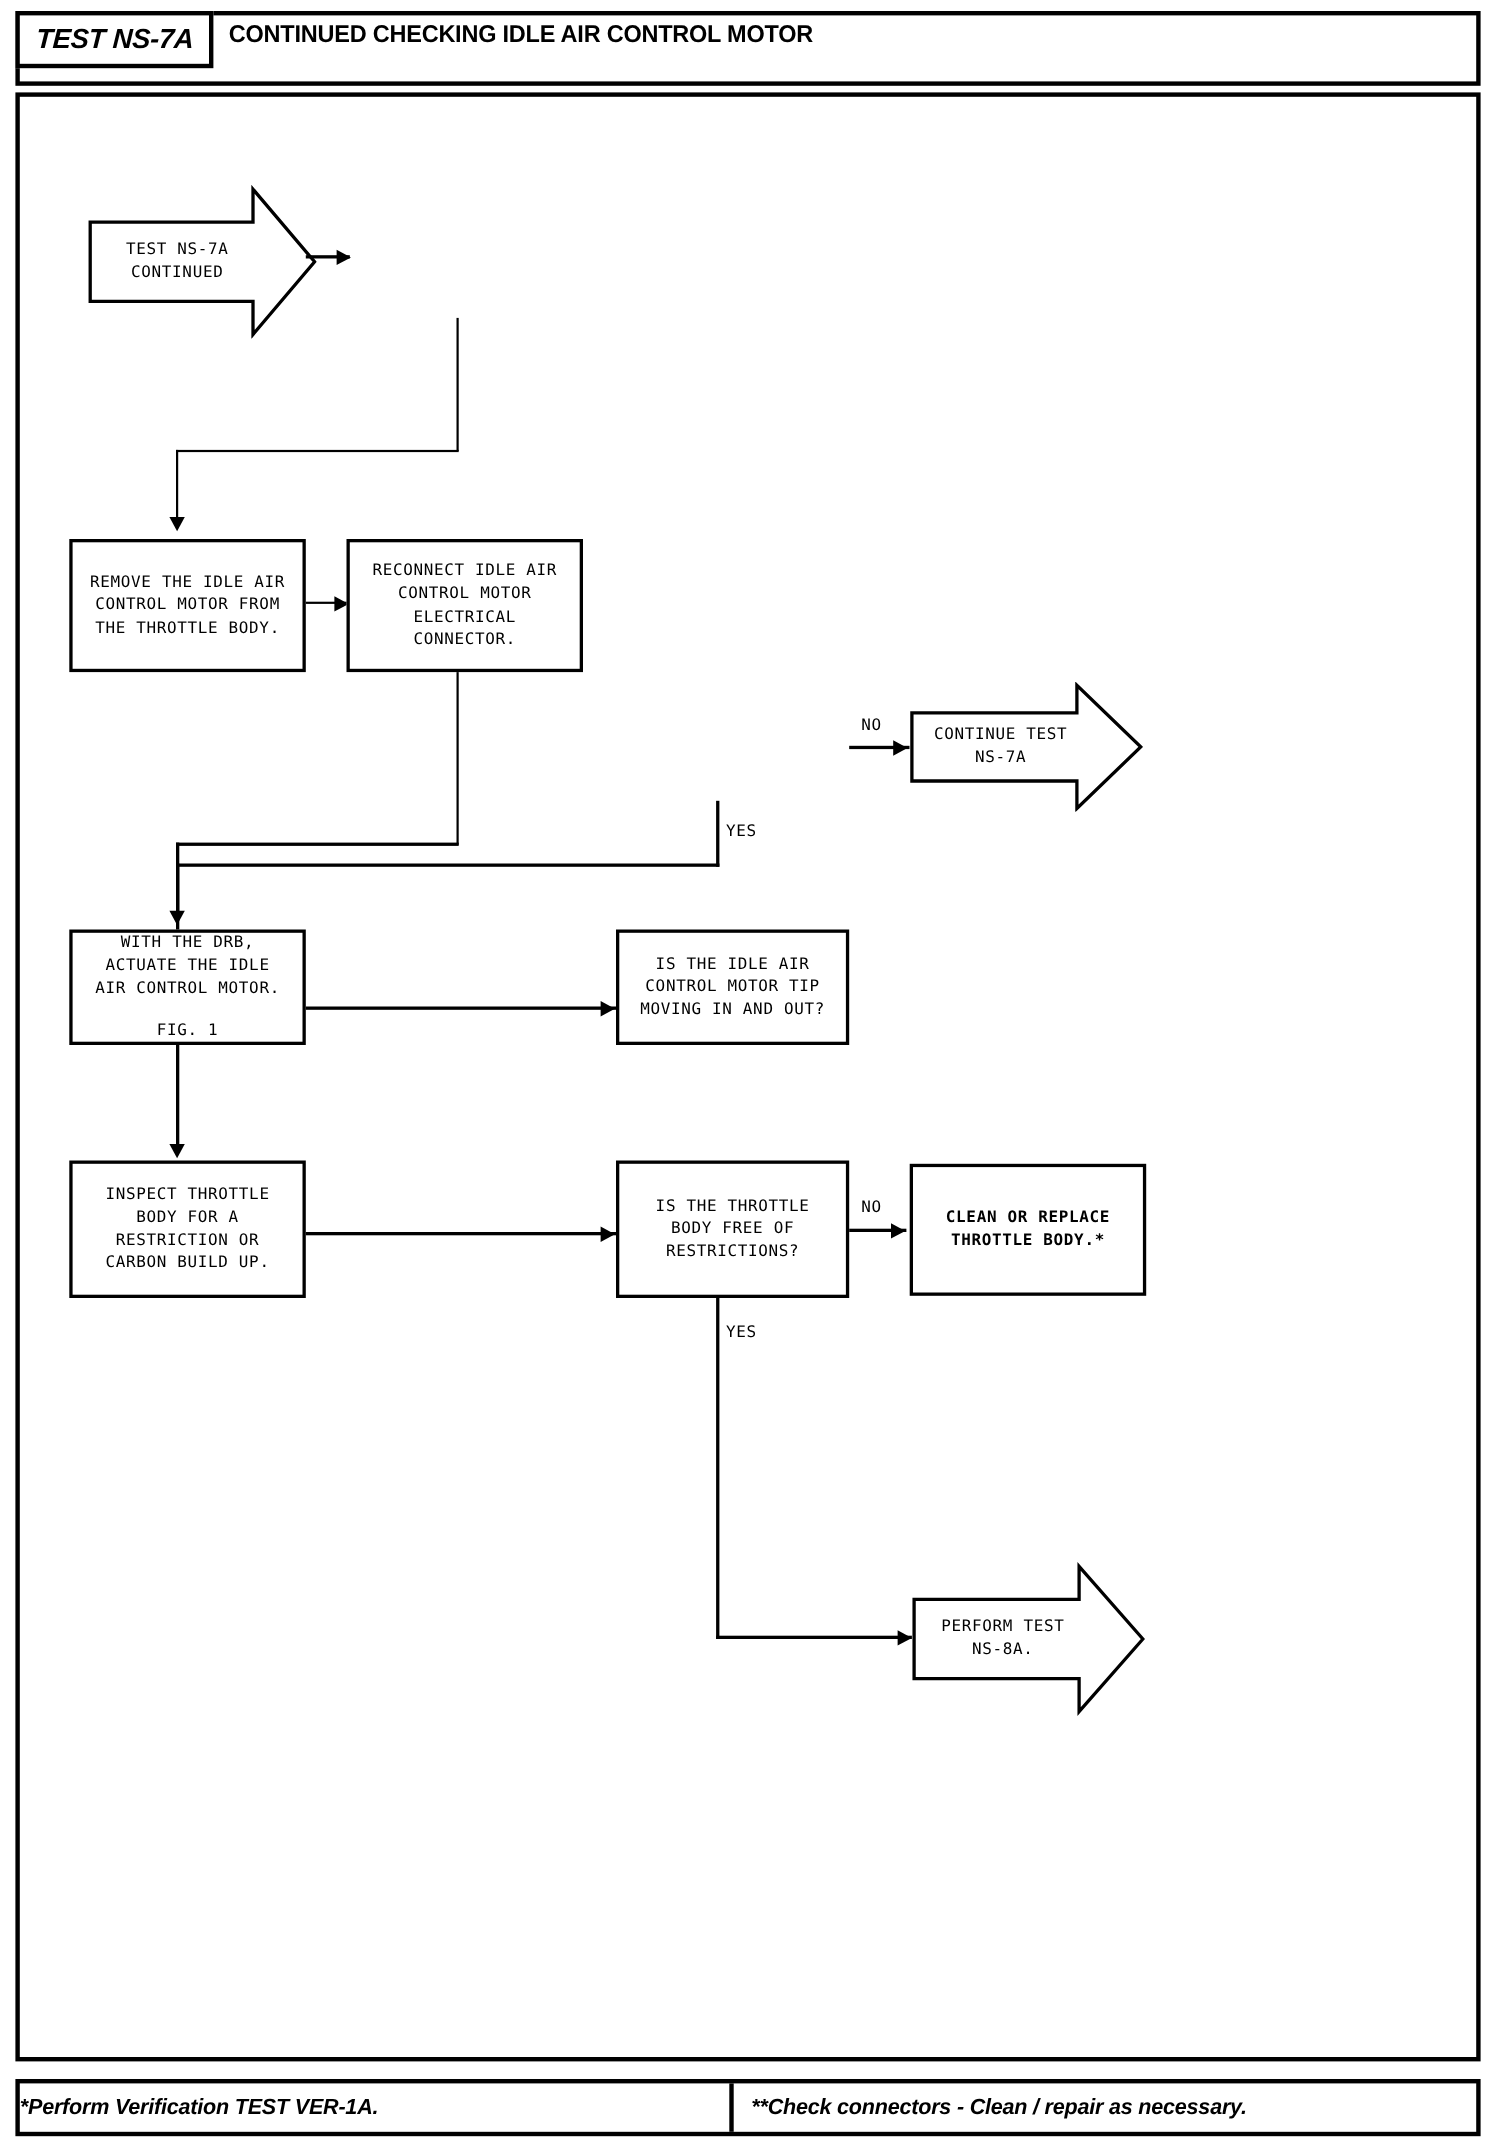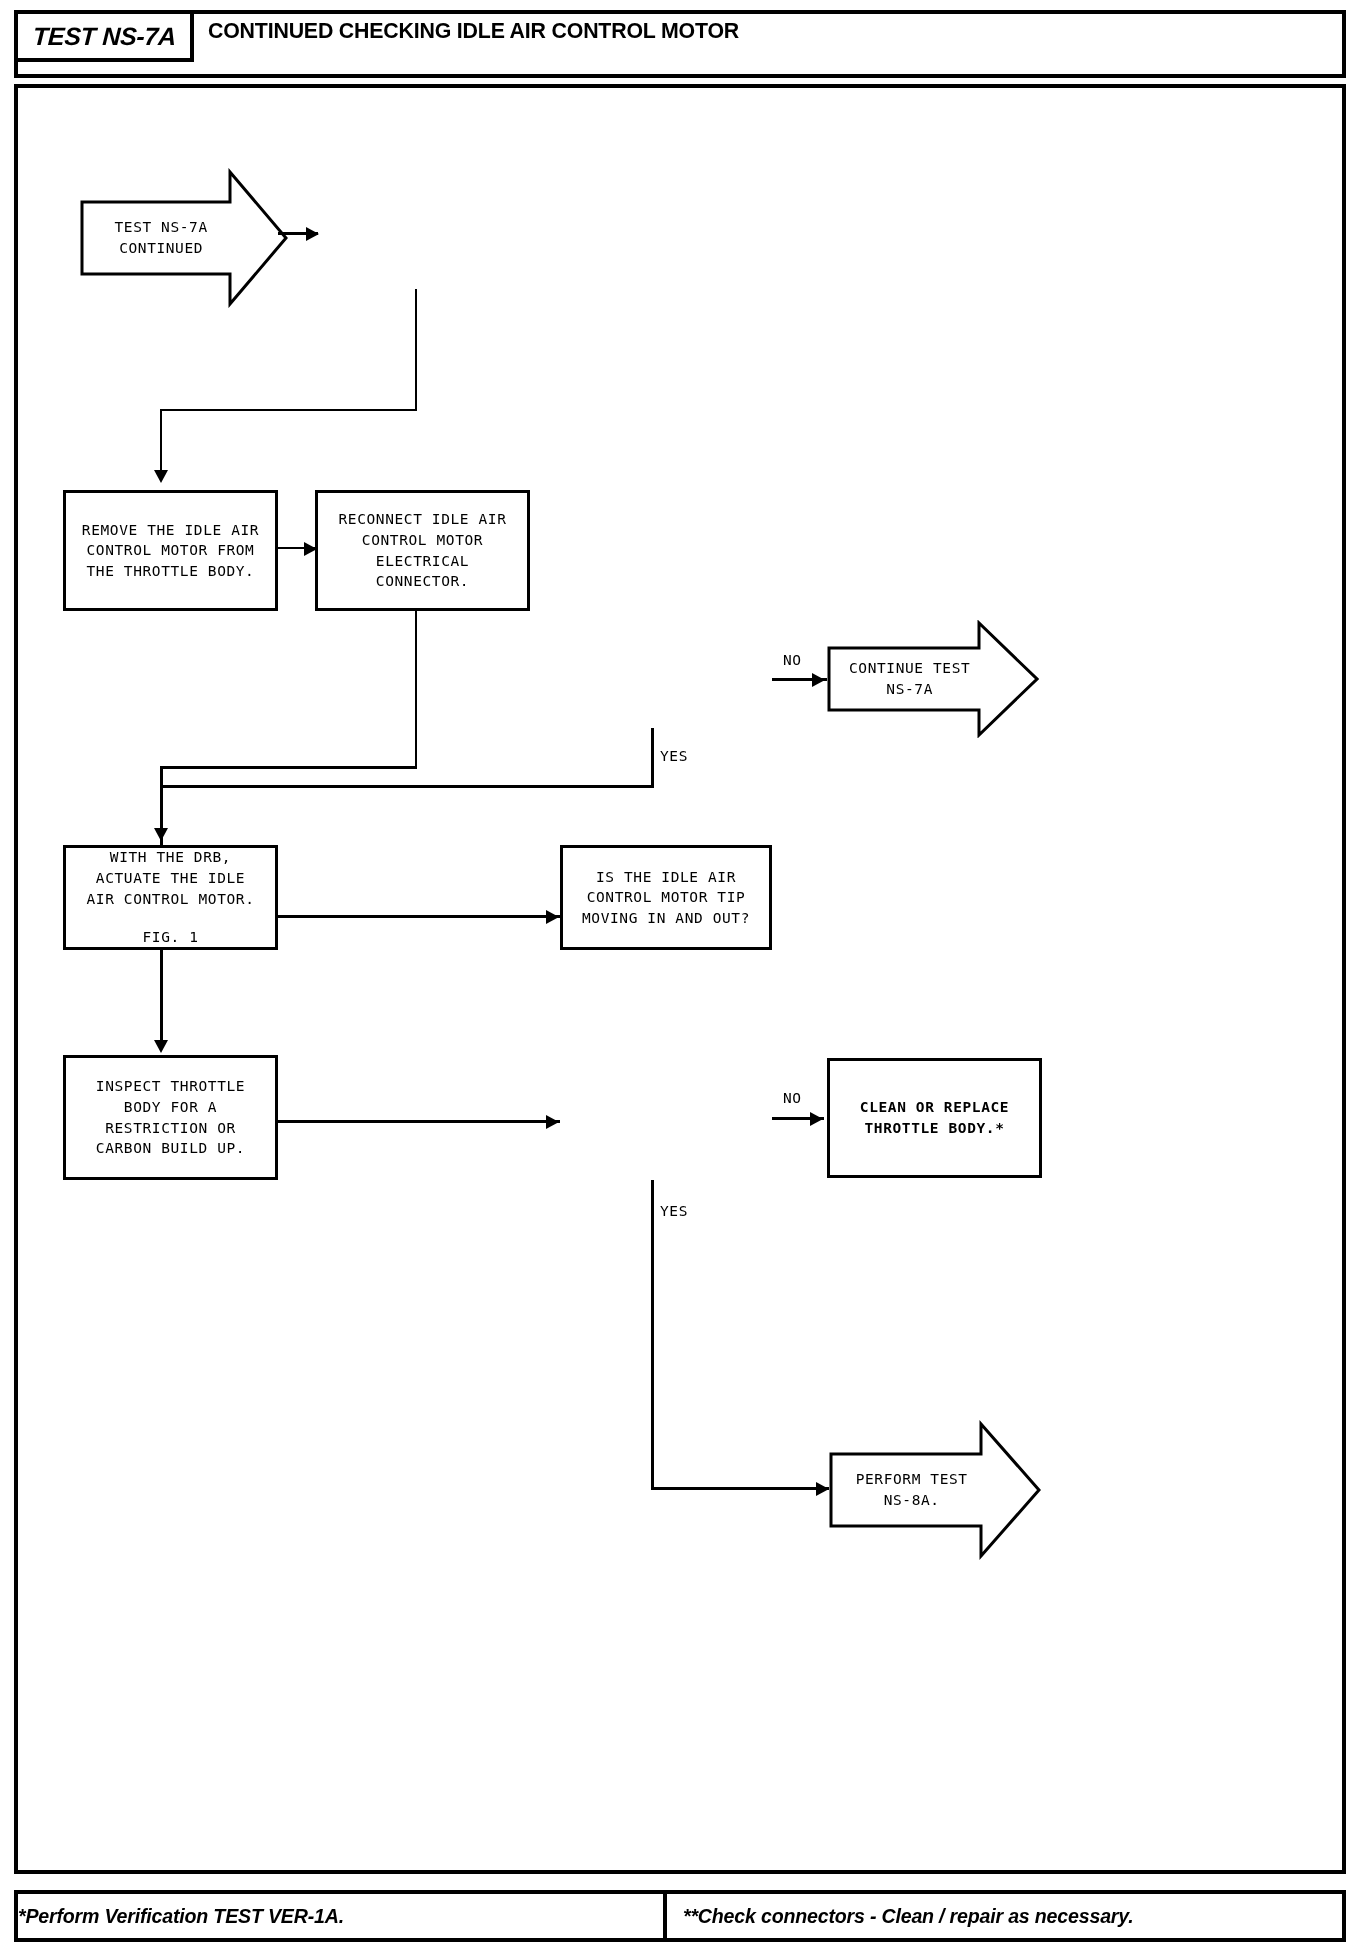--- a/index.html
+++ b/index.html
@@ -281,20 +281,25 @@
   <div class="node" style="left:63px; top:1055px; width:215px; height:125px;">
     <span class="node-text">INSPECT THROTTLE
 BODY FOR A
 RESTRICTION OR
 CARBON BUILD UP.</span>
   </div>
 
   <div class="ln-h" style="left:278px; top:1120px; width:282px; height:3px;"></div>
   <div class="arrowhead right" style="left:546px; top:1115px;"></div>
 
+  <div class="node" style="left:560px; top:1055px; width:212px; height:125px;">
+    <span class="node-text">IS THE THROTTLE
+BODY FREE OF
+RESTRICTIONS?</span>
+  </div>
 
   <div class="edge-label" style="left:783px; top:1090px;">NO</div>
   <div class="ln-h" style="left:772px; top:1117px; width:52px; height:3px;"></div>
   <div class="arrowhead right" style="left:810px; top:1112px;"></div>
 
   <div class="node" style="left:827px; top:1058px; width:215px; height:120px;font-weight:bold;">
     <span class="node-text">CLEAN OR REPLACE
 THROTTLE BODY.*</span>
   </div>
 

